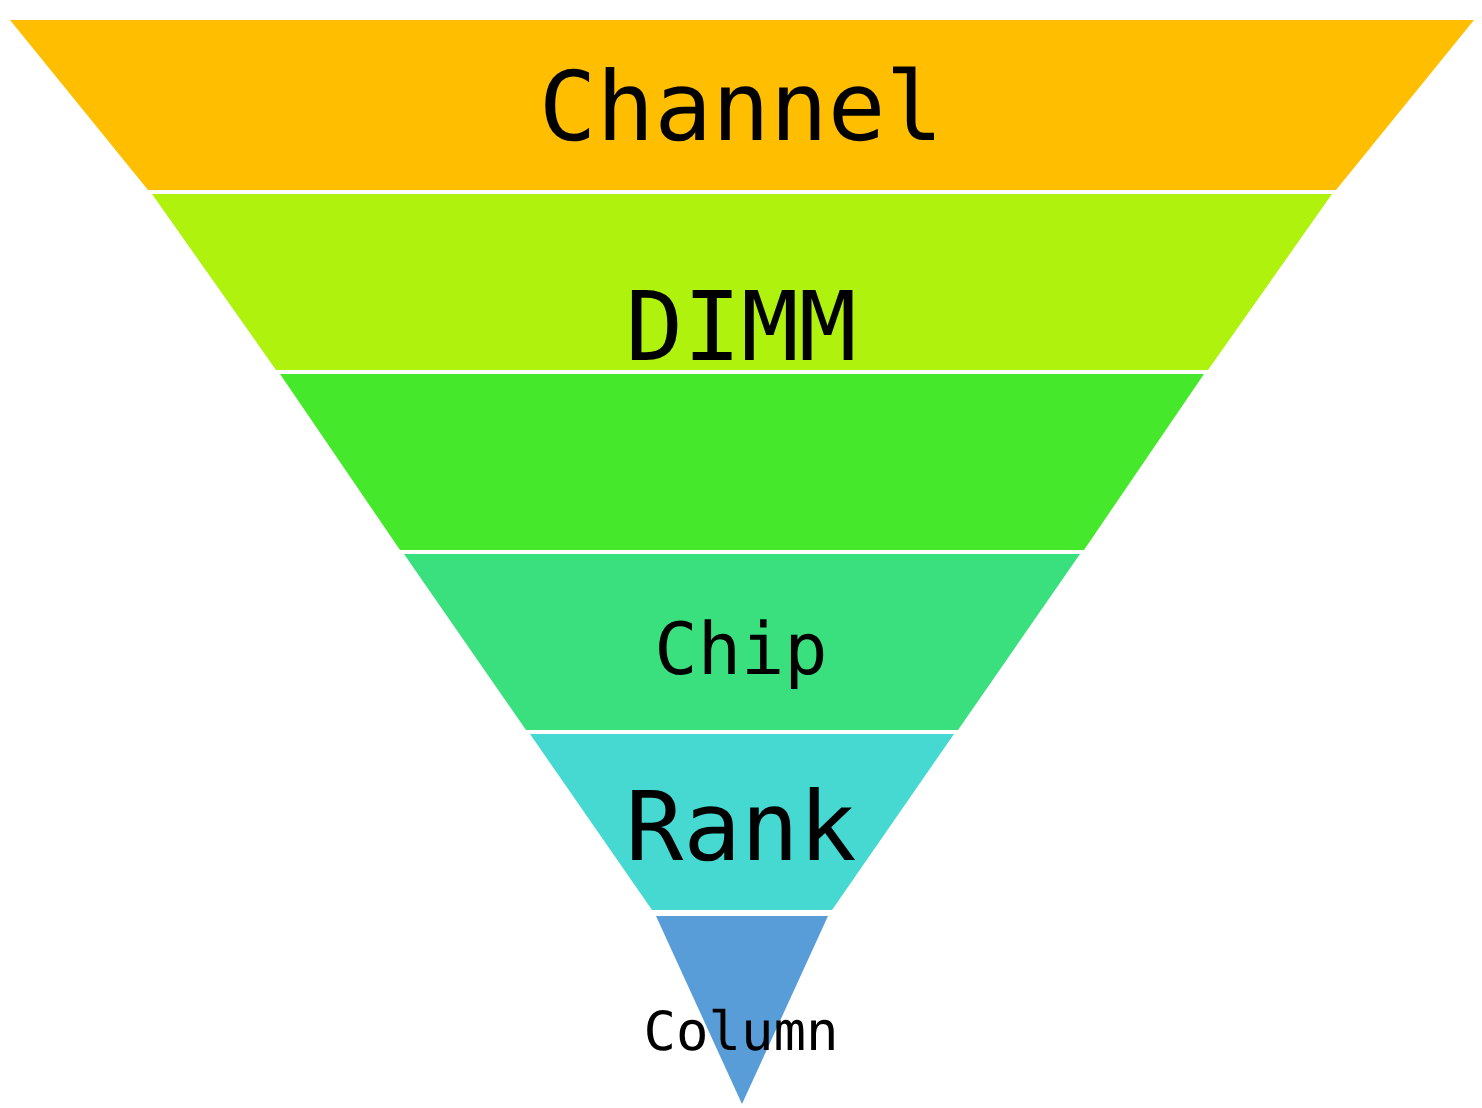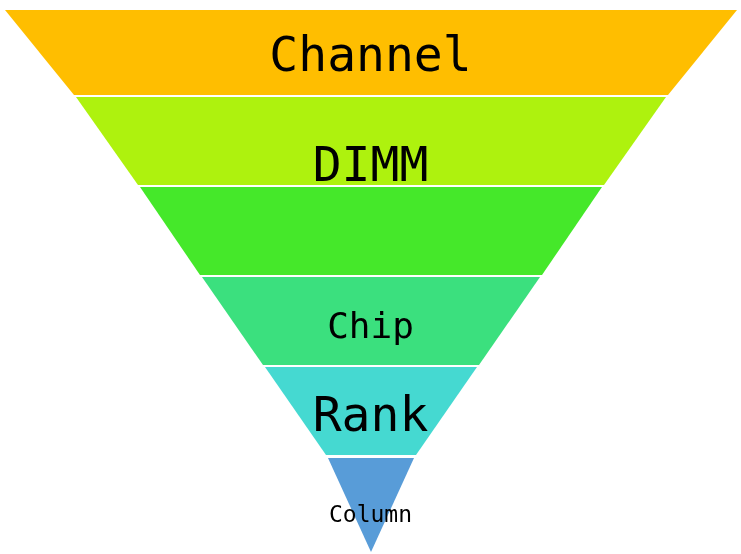--- a/index.html
+++ b/index.html
@@ -38,21 +38,21 @@
     line-height: 1;
     white-space: pre;
     pointer-events: none;
   }
   .label-channel { top: 30px;  font-size: 48px; }
   .label-dimm    { top: 120px; font-size: 48px; margin-top: 20px; }
   .label-rank    { top: 210px; font-size: 48px; }
   .label-chip    { top: 308px; font-size: 36px; }
   .label-bank    { top: 390px; font-size: 48px; }
   .label-row     { top: 474px; font-size: 27px; }
-  .label-column  { top: 503px; font-size: 23px; }
+  .label-column  { top: 503px; font-size: 27px; }
 </style>
 </head>
 <body>
 
 <div id="funnel-diagram">
 
   <svg id="funnel-svg" viewBox="0 0 741 554" xmlns="http://www.w3.org/2000/svg">
     <polygon points="5,10 737,10 668,95 74,95" fill="#ffbe00"></polygon>
     <polygon points="76,97 666,97 604,185 138,185" fill="#aef20e"></polygon>
     <polygon points="140,187 602,187 542,275 200,275" fill="#45e82a"></polygon>

